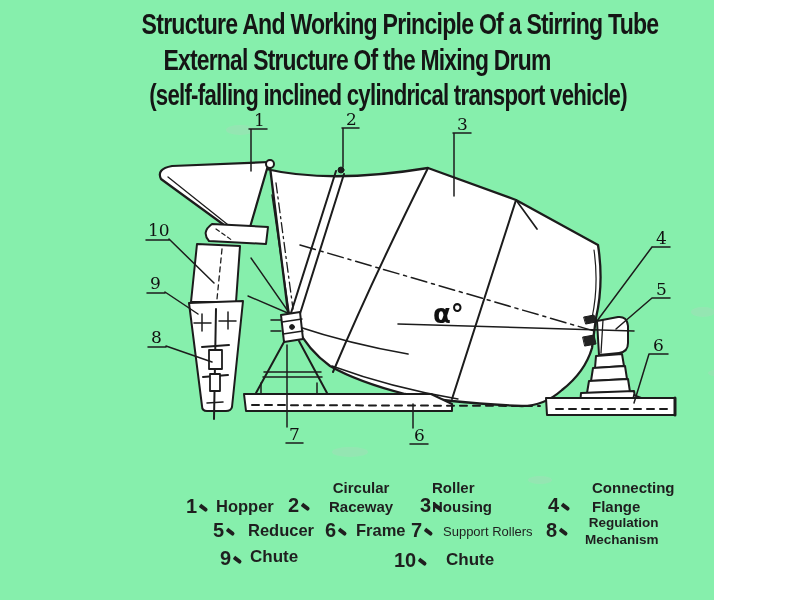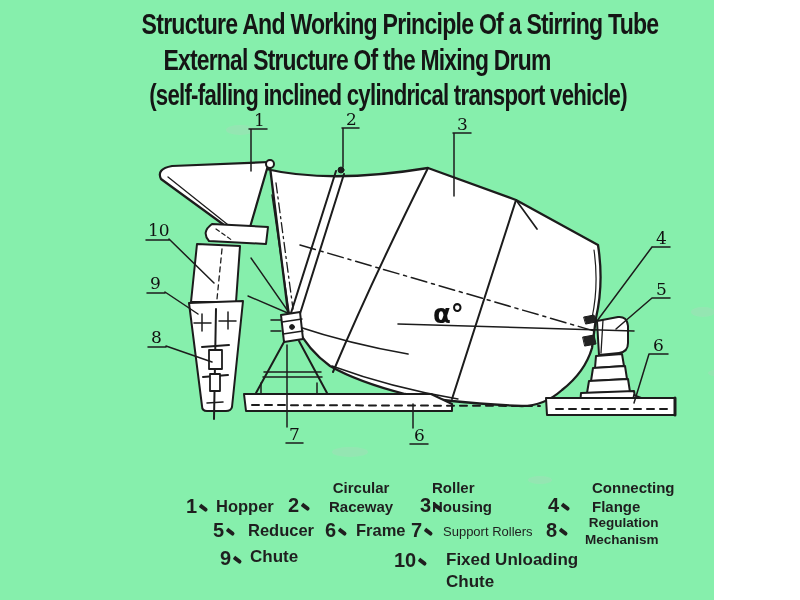--- a/index.html
+++ b/index.html
@@ -263,18 +263,17 @@
       </span>
     <span class="lg w9" style="left:250px;top:546px;">
         <span>Chute</span>
       </span>
 
     <span class="lg lnum" style="left:394px;top:549px;">
       <span>10</span>
         <span class="sep"></span>
       </span>
     <span class="lg w9" style="left:446px;top:549px;">
-      <span>Fixed Unloading</span>
         <span>Chute</span>
       </span>
   </div>
 
 </div>
 
 </body></html>

